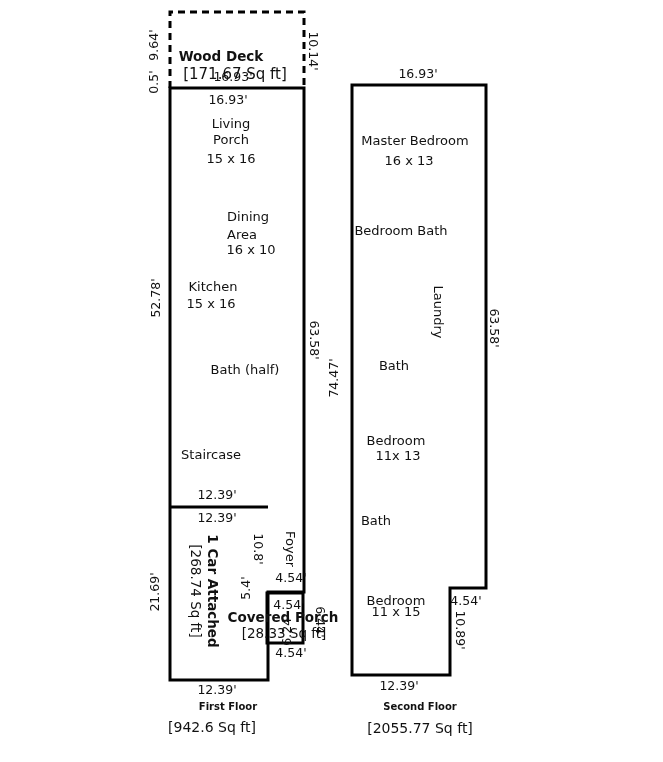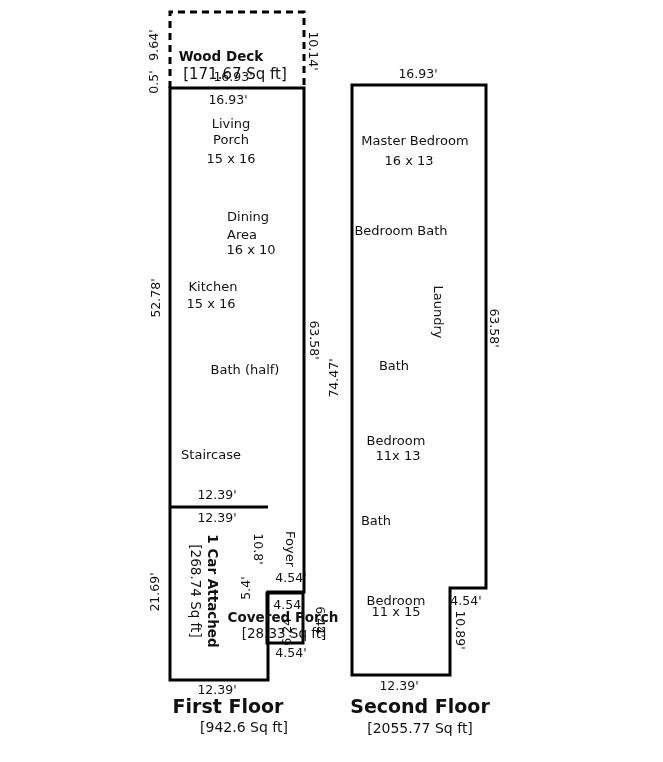--- a/index.html
+++ b/index.html
@@ -16,21 +16,21 @@
     position:absolute;
     font-size:13px;
     line-height:1.15;
     white-space:nowrap;
     transform:translate(-50%,-50%);
     text-align:center;
   }
   .rot90{transform:translate(-50%,-50%) rotate(90deg);}
   .rot270{transform:translate(-50%,-50%) rotate(-90deg);}
   .b{font-weight:bold;}
-  .title{font-size:19px;font-weight:bold;}
+  .title{font-size:10px;font-weight:bold;}
   .area{font-size:14px;}
   .dim{font-size:12.5px;}
   .garage-block{
     position:absolute;
     transform:translate(-50%,-50%) rotate(90deg);
     text-align:center;white-space:nowrap;
     font-size:13.5px;line-height:17px;
   }
 </style>
 </head>
@@ -93,21 +93,21 @@
   <div class="lbl dim rot270" style="left:246px;top:588px">5.4'</div>
 
   <div class="lbl b" style="left:283px;top:618px;font-size:13.5px">Covered Porch</div>
   <div class="lbl" style="left:284px;top:634px;font-size:13.5px">[28.33 Sq ft]</div>
   <div class="lbl dim rot270" style="left:287px;top:630px">6.24'</div>
   <div class="lbl dim rot90" style="left:320px;top:622px">6.44'</div>
   <div class="lbl dim" style="left:291px;top:653px">4.54'</div>
 
   <div class="lbl dim" style="left:217px;top:690px">12.39'</div>
   <div class="lbl title" style="left:228px;top:707px">First Floor</div>
-  <div class="lbl area" style="left:244px;top:727px">[942.6 Sq ft]</div>
+  <div class="lbl area" style="left:212px;top:727px">[942.6 Sq ft]</div>
 
   <div class="lbl dim" style="left:418px;top:74px">16.93'</div>
 
   <div class="lbl" style="left:415px;top:141px">Master Bedroom</div>
   <div class="lbl" style="left:409px;top:161px">16 x 13</div>
   <div class="lbl" style="left:401px;top:231px">Bedroom Bath</div>
   <div class="lbl rot90" style="left:438px;top:312px">Laundry</div>
 
   <div class="lbl dim rot270" style="left:334px;top:378px">74.47'</div>
   <div class="lbl dim rot90" style="left:494px;top:328px">63.58'</div>

